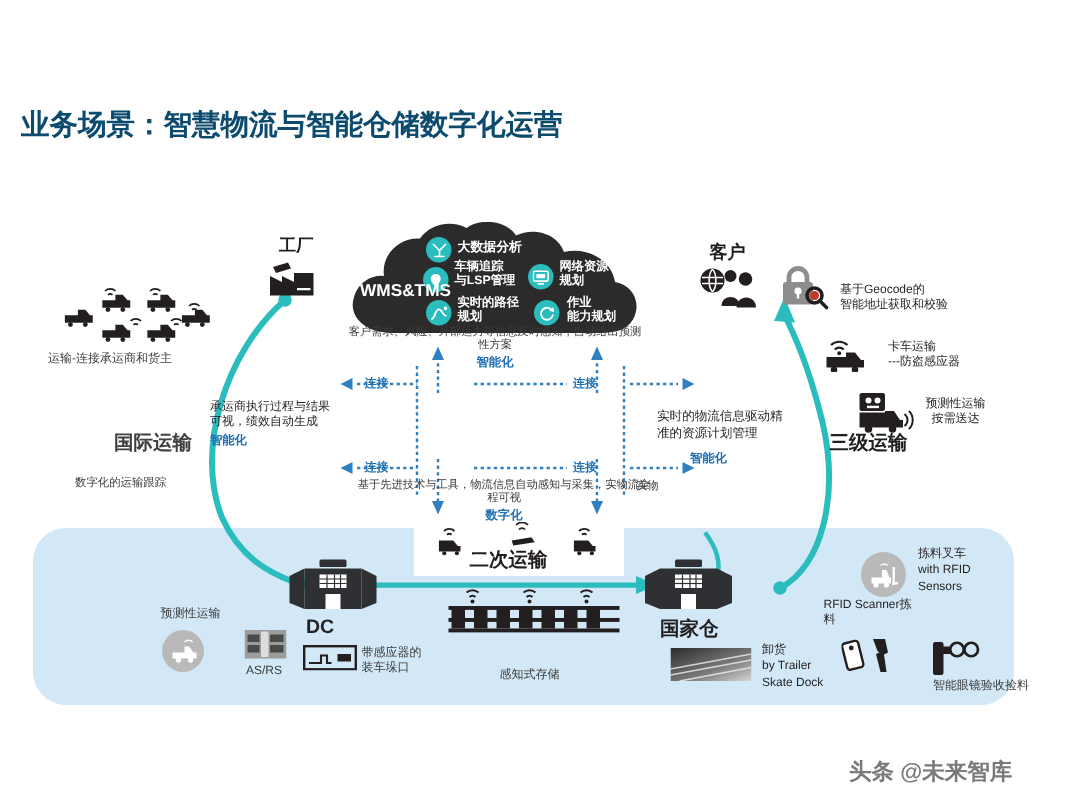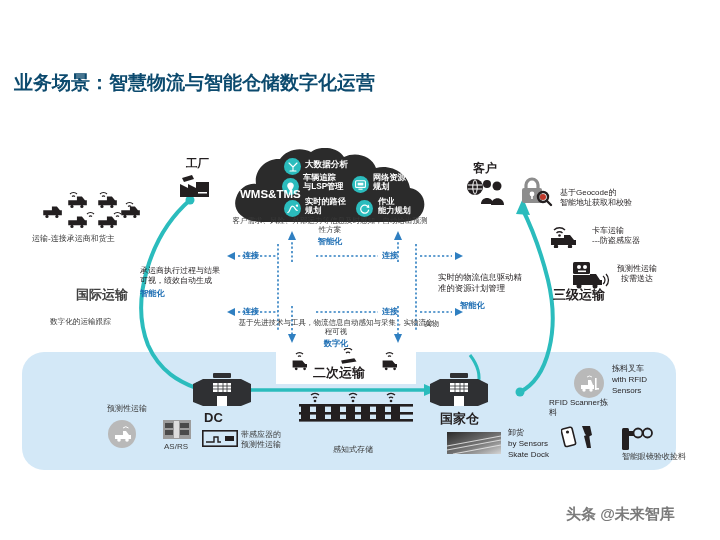--- a/index.html
+++ b/index.html
@@ -393,21 +393,21 @@
   <div class="abs cap" style="left:164px;top:442px;font-size:8px;text-align:center;">AS/RS</div>
 
   <div class="ico" style="left:202px;top:430px;">
     <svg width="36" height="17" viewBox="0 0 36 17">
       <rect x="0.8" y="0.8" width="34.4" height="15.4" fill="none" stroke="#231f20" stroke-width="1.6"></rect>
       <path d="M4,12 h8 v-5 h4 v5 h3" stroke="#231f20" stroke-width="1.4" fill="none"></path>
       <rect x="23" y="6" width="9" height="5" fill="#231f20"></rect>
     </svg>
   </div>
   <div class="abs cap" style="left:241px;top:430px;white-space:pre;font-size:8px;">带感应器的
-预测性运输</div>
+装车垛口</div>
 
   <div class="ico" style="left:297px;top:388px;">
     <svg width="118" height="34" viewBox="0 0 118 34">
       <g stroke="#231f20" stroke-width="1.3" fill="none">
         <path d="M14,7 a6,6 0 0 1 8,0 M16,10 a2.8,2.8 0 0 1 4,0"></path>
         <path d="M52,7 a6,6 0 0 1 8,0 M54,10 a2.8,2.8 0 0 1 4,0"></path>
         <path d="M90,7 a6,6 0 0 1 8,0 M92,10 a2.8,2.8 0 0 1 4,0"></path>
       </g>
       <circle cx="18" cy="13" r="1.3" fill="#231f20"></circle>
       <circle cx="56" cy="13" r="1.3" fill="#231f20"></circle>
@@ -515,18 +515,18 @@
       </defs>
       <rect x="0" y="0" width="54" height="22" fill="url(#gsk)"></rect>
       <g stroke="#e8e8e8" stroke-width="1.1" opacity="0.85">
         <line x1="0" y1="18" x2="54" y2="8"></line>
         <line x1="0" y1="14" x2="54" y2="4"></line>
         <line x1="6" y1="22" x2="54" y2="13"></line>
       </g>
     </svg>
   </div>
   <div class="abs note" style="left:508px;top:428px;white-space:pre;font-size:8px;line-height:1.35;">卸货
-by Sensors
+by Trailer
 Skate Dock</div>
 
   <div class="abs" id="wm">头条 @未来智库</div>
 
 </div>
 
 </body></html>

